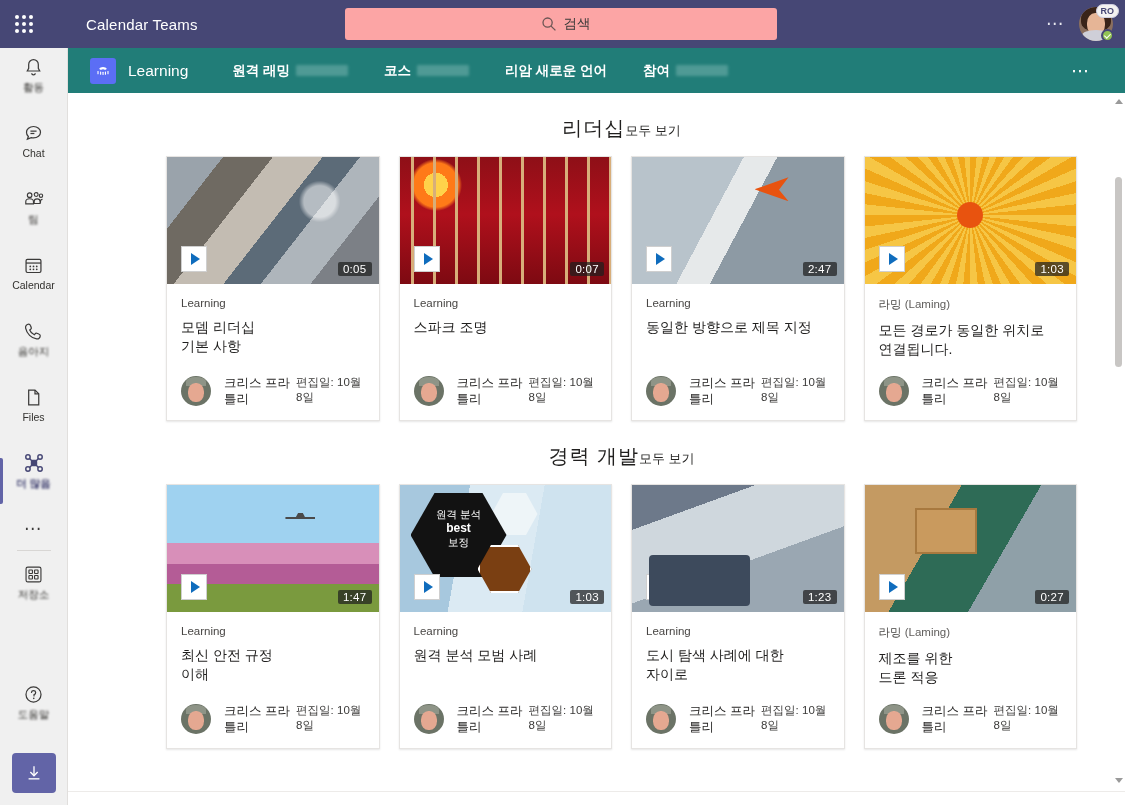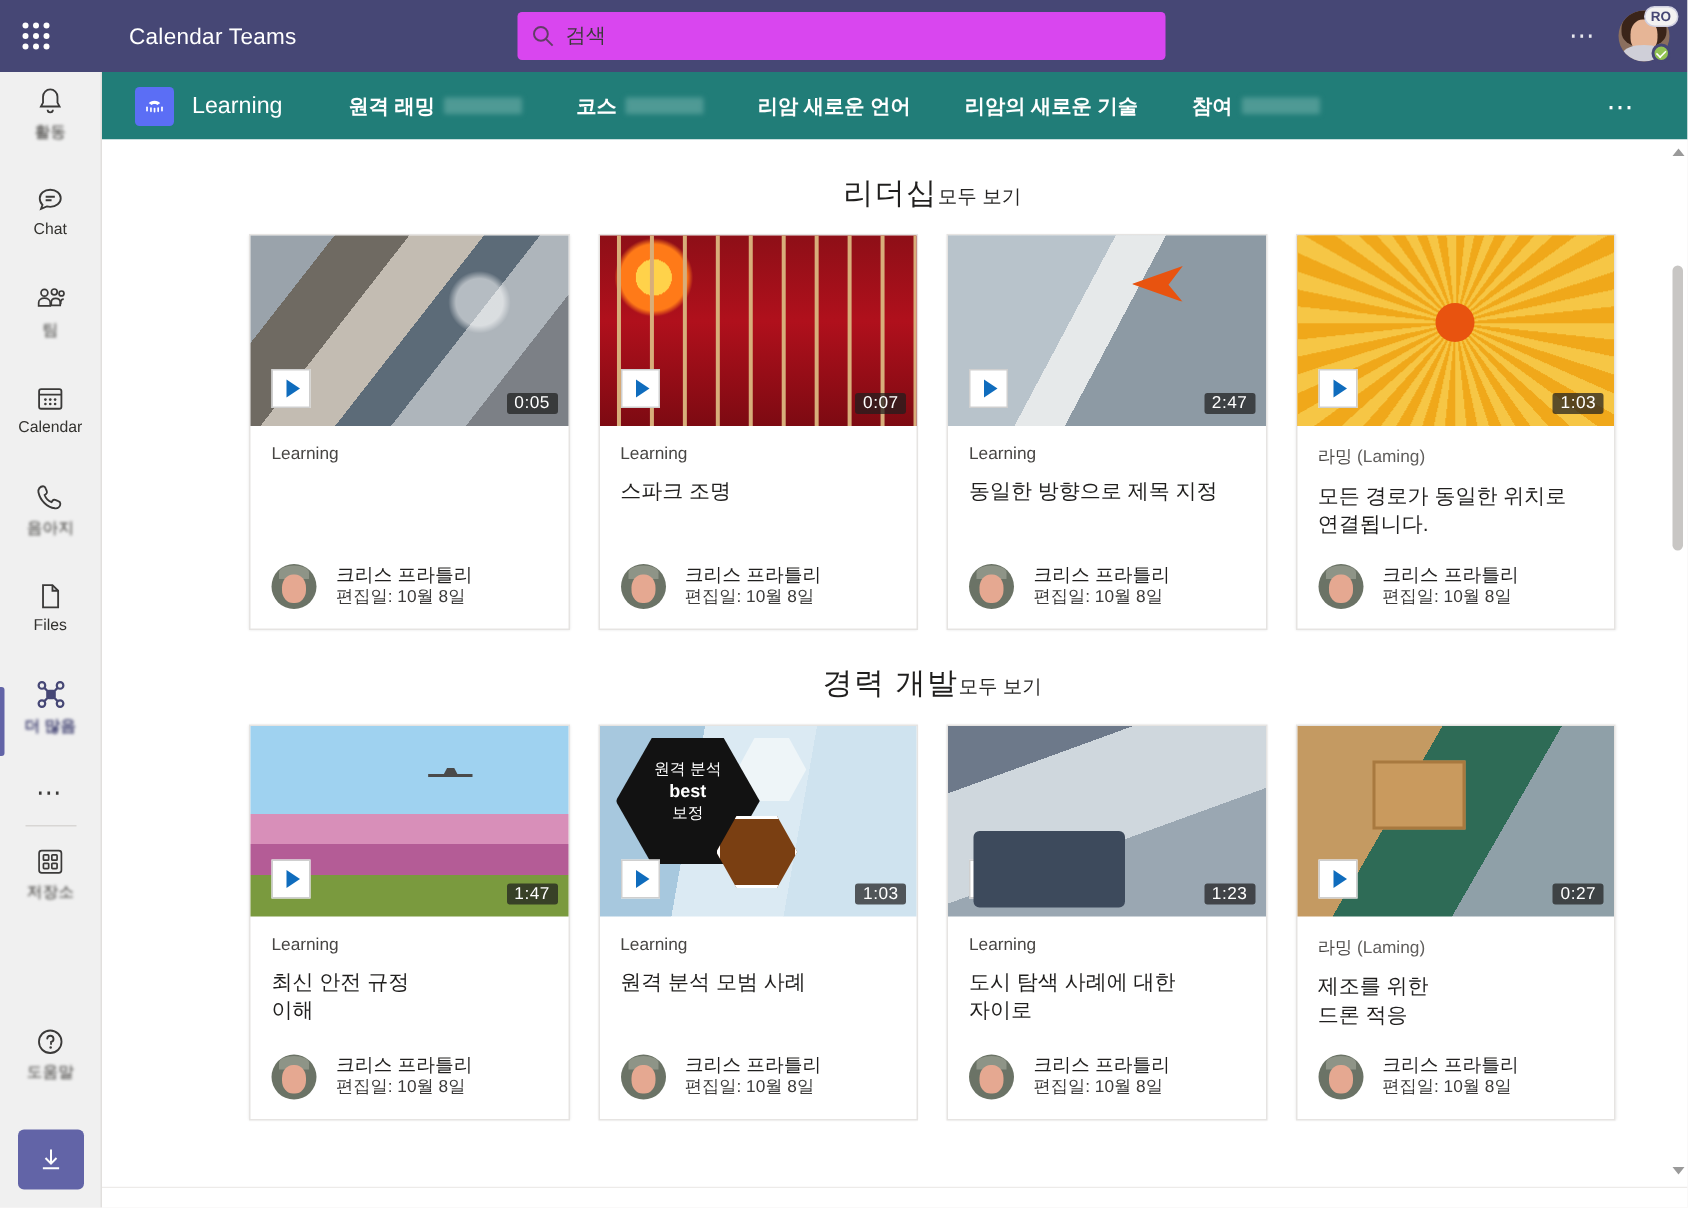--- a/index.html
+++ b/index.html
@@ -19,22 +19,22 @@
     width: 48px; height: 48px; display: flex; align-items: center; justify-content: center;
     cursor: pointer;
   }
   .waffle-grid { display: grid; grid-template-columns: repeat(3, 4px); grid-gap: 3px; }
   .waffle-grid i { width: 4px; height: 4px; background: #fff; border-radius: 50%; display: block; }
   .app-title {
     color: #fff; font-size: 15px; margin-left: 38px; letter-spacing: .2px; white-space: nowrap;
   }
   .search-wrap { position: absolute; left: 345px; top: 8px; width: 432px; height: 32px; }
   .searchbox {
-    width: 100%; height: 32px; background: #d946ef; border-radius: 3px;
-    display: flex; align-items: center; padding-left: 9px; cursor: text;
+    width: 100%; height: 32px; background: #fca5a5; border-radius: 3px;
+    display: flex; align-items: center; padding-left: 9px; cursor: text; justify-content: center;
   }
   .search-ico { width: 16px; height: 16px; flex: 0 0 16px; margin-right: 7px; opacity: .75; }
   .search-ph { font-size: 13.5px; color: #3b3a39; }
   .tb-right { position: absolute; right: 8px; top: 0; height: 48px; display: flex; align-items: center; }
   .tb-ellipsis {
     color: #e8e8ef; font-size: 17px; letter-spacing: 2px; padding: 0 10px; cursor: pointer;
     line-height: 10px; margin-right: 4px;
   }
   .avatar-wrap { position: relative; width: 34px; height: 34px; margin-right: 4px; cursor: pointer; }
   .avatar-img {
@@ -144,21 +144,21 @@
   .provider .paren { color: #605e5c; }
   .ctitle { font-size: 14px; color: #201f1e; line-height: 19px; }
   .ctitle .t2 { display: block; }
   .cfoot { display: flex; align-items: center; padding: 0 14px 13px 14px; margin-top: auto; padding-top: 16px; }
   .cav {
     width: 30px; height: 30px; border-radius: 50%; flex: 0 0 30px; overflow: hidden; position: relative;
     background: #6b7366; margin-right: 13px;
   }
   .cav .h { position: absolute; left: 5px; top: 1px; width: 20px; height: 9px; background: #8e9487; border-radius: 50% 50% 0 0; }
   .cav .f { position: absolute; left: 7px; top: 7px; width: 16px; height: 19px; background: #e5a891; border-radius: 46%; }
-  .cmeta { display: flex; flex-direction: column; justify-content: center; }
+  .cmeta { display: flex; flex-direction: row; justify-content: center; }
   .cname { font-size: 12.5px; color: #201f1e; line-height: 16px; }
   .cedit { font-size: 11.5px; color: #3b3a39; line-height: 15px; }
 
   
   .th1 { background:
       radial-gradient(circle at 72% 35%, rgba(255,255,255,.55) 0 9%, transparent 12%),
       linear-gradient(128deg,#9aa3ab 0 18%, #6f6a62 18% 34%, #c3bcb2 34% 50%, #5c6b78 50% 62%, #aeb5bb 62% 78%, #7c8086 78% 100%); }
   .th2 { background:
       repeating-linear-gradient(90deg, transparent 0 11px, #d8ae7a 11px 14px, transparent 14px 22px),
       radial-gradient(circle at 17% 22%, #ffd24a 0 6%, #ff7a18 6% 11%, transparent 13%),
@@ -407,23 +407,20 @@
               <span class="tab-extra"></span>
             </div>
           <div class="tab">
               <span>코스</span>
               <span class="tab-extra"></span>
             </div>
           <div class="tab">
               <span>리암 새로운 언어</span>
             </div>
           <div class="tab">
-              <span>리암의 새로운 기술</span>
-            </div>
-          <div class="tab">
               <span>참여</span>
               <span class="tab-extra"></span>
             </div>
         </div>
         <div class="appbar-ellipsis">⋯</div>
       </div>
 
       <div class="scrollarea">
         <div class="page">
 
@@ -434,20 +431,21 @@
             </div>
             <div class="cards">
 
               <div class="card">
                 <div class="thumb th1">
                   <div class="play"></div>
                   <div class="dur">0:05</div>
                 </div>
                 <div class="cbody">
                   <div class="provider"><span>Learning</span></div>
+                  <div class="ctitle"><span>모뎀 리더십</span><span class="t2">기본 사항</span></div>
                 </div>
                 <div class="cfoot">
                   <div class="cav">
                       <div class="h"></div>
                       <div class="f"></div>
                     </div>
                   <div class="cmeta">
                     <div class="cname">크리스 프라틀리</div>
                     <div class="cedit">편집일: 10월 8일</div>
                   </div>

